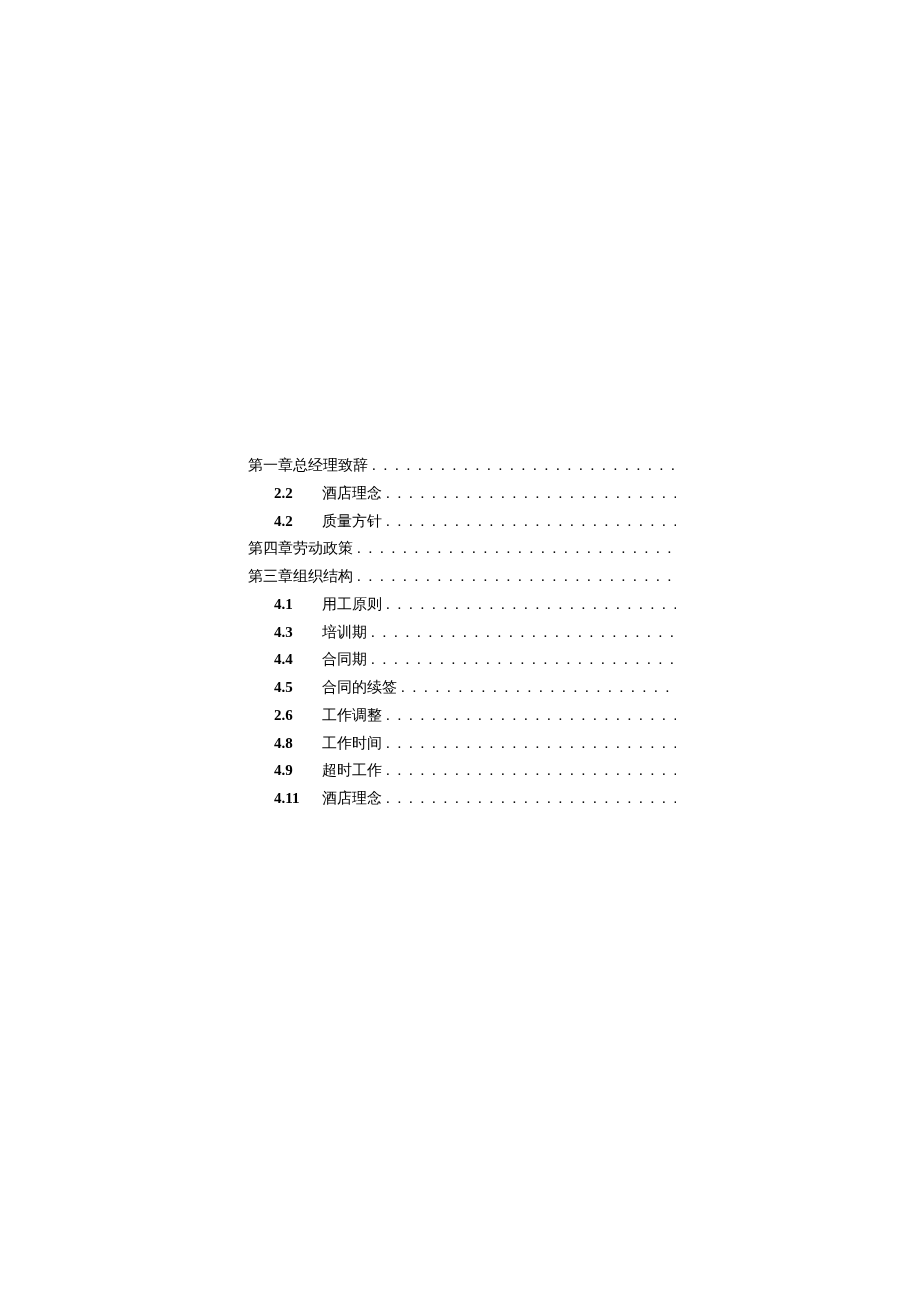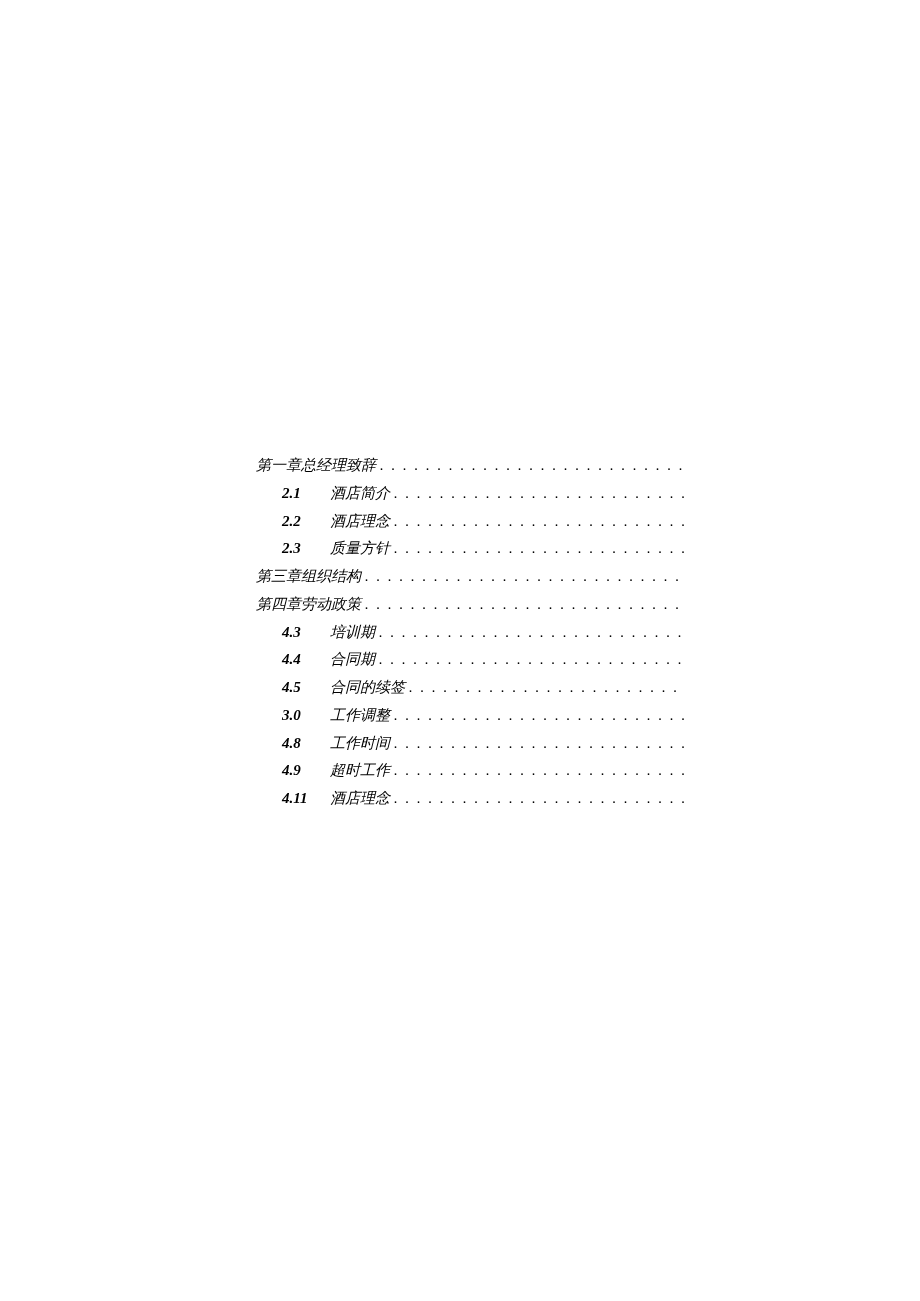--- a/index.html
+++ b/index.html
@@ -7,24 +7,23 @@
       width: 920px;
       height: 1301px;
       background: #fff;
       font-family: "SimSun", "宋体", serif;
       font-size: 15px;
       color: #000;
       position: relative;
     }
     .page {
       position: absolute;
-      left: 256px;
+      left: 248px;
       top: 452px;
       width: 428px;
-      font-style: italic;
     }
     .toc-line {
       display: flex;
       align-items: baseline;
       line-height: 1.85;
       white-space: nowrap;
       overflow: hidden;
     }
     .toc-line.chapter { }
     .toc-line.subsection { padding-left: 26px; }
@@ -48,59 +47,59 @@
   </style>
 </head>
 <body>
 
 <div class="page">
   <div class="toc-line chapter">
     <span class="title-text">第一章总经理致辞</span>
     <span class="leader"></span>
   </div>
   <div class="toc-line subsection">
-    <span class="num">2.1</span>
-    <span class="title-text">酒店简介</span>
-    <span class="leader"></span>
-  </div>
-  <div class="toc-line subsection">
     <span class="num">2.2</span>
     <span class="title-text">酒店理念</span>
     <span class="leader"></span>
   </div>
   <div class="toc-line subsection">
-    <span class="num">2.3</span>
+    <span class="num">4.2</span>
     <span class="title-text">质量方针</span>
+    <span class="leader"></span>
+  </div>
+  <div class="toc-line chapter">
+    <span class="title-text">第四章劳动政策</span>
     <span class="leader"></span>
   </div>
   <div class="toc-line chapter">
     <span class="title-text">第三章组织结构</span>
     <span class="leader"></span>
   </div>
-  <div class="toc-line chapter">
-    <span class="title-text">第四章劳动政策</span>
+  <div class="toc-line subsection">
+    <span class="num">4.1</span>
+    <span class="title-text">用工原则</span>
     <span class="leader"></span>
   </div>
   <div class="toc-line subsection">
     <span class="num">4.3</span>
     <span class="title-text">培训期</span>
     <span class="leader"></span>
   </div>
   <div class="toc-line subsection">
     <span class="num">4.4</span>
     <span class="title-text">合同期</span>
     <span class="leader"></span>
   </div>
   <div class="toc-line subsection">
     <span class="num">4.5</span>
     <span class="title-text">合同的续签</span>
     <span class="leader"></span>
   </div>
   <div class="toc-line subsection">
-    <span class="num">3.0</span>
+    <span class="num">2.6</span>
     <span class="title-text">工作调整</span>
     <span class="leader"></span>
   </div>
   <div class="toc-line subsection">
     <span class="num">4.8</span>
     <span class="title-text">工作时间</span>
     <span class="leader"></span>
   </div>
   <div class="toc-line subsection">
     <span class="num">4.9</span>

